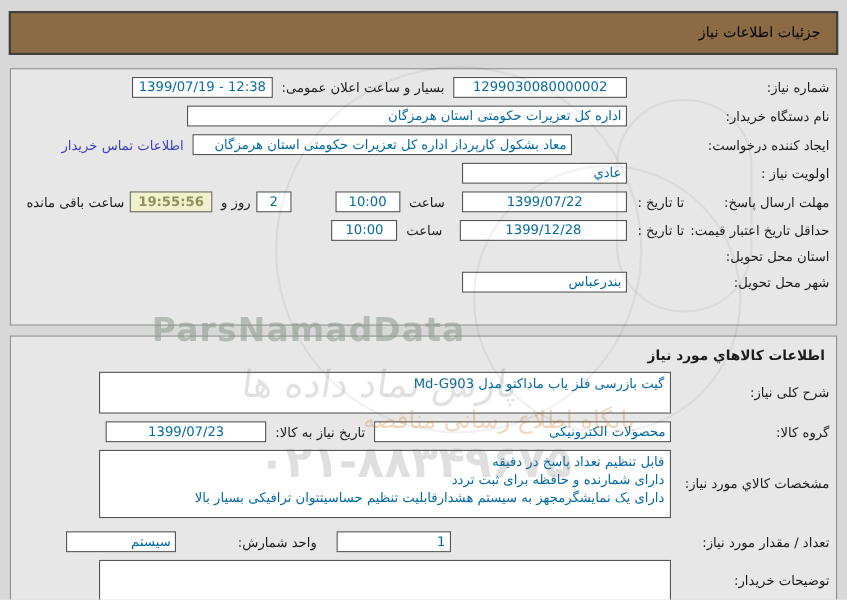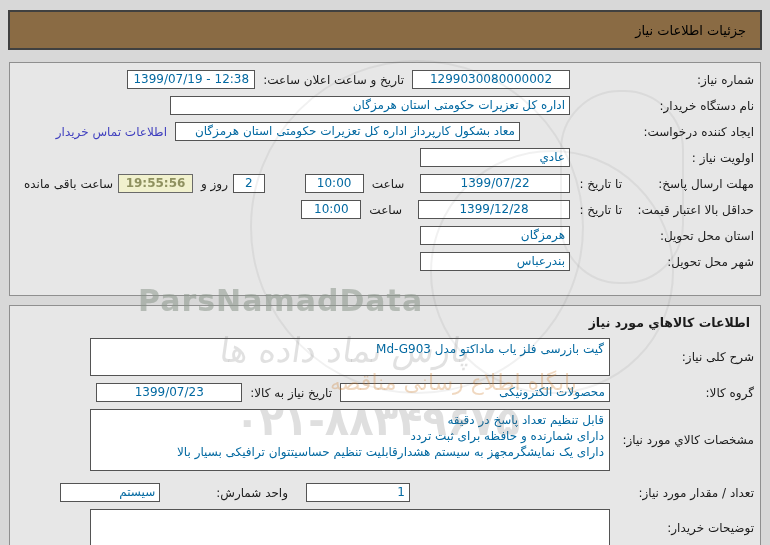--- a/index.html
+++ b/index.html
@@ -68,21 +68,21 @@
   <span>جزئیات اطلاعات نیاز</span>
 </div>
 
 <div class="panel p1">
   <div class="inner">
 
     <div class="row">
       <div class="lbl">شماره نیاز:</div>
       <div class="slot"></div>
       <div class="box center num w158">1299030080000002</div>
-      <div class="midlbl">تاریخ و ساعت اعلان ساعت:</div>
+      <div class="midlbl">بسیار و ساعت اعلان عمومی:</div>
       <div class="box center num w128">1399/07/19 - 12:38</div>
     </div>
 
     <div class="row">
       <div class="lbl">نام دستگاه خریدار:</div>
       <div class="slot"></div>
       <div class="box w400">اداره کل تعزیرات حکومتی استان هرمزگان</div>
     </div>
 
     <div class="row">
@@ -104,31 +104,30 @@
       <div class="box center num w152">1399/07/22</div>
       <div class="midlbl mr16">ساعت</div>
       <div class="box center num w60">10:00</div>
       <div class="box center num w32 mr40">2</div>
       <div class="midlbl mr5">روز و</div>
       <div class="box center num w76 countdown">19:55:56</div>
       <div class="midlbl mr5">ساعت باقی مانده</div>
     </div>
 
     <div class="row">
-      <div class="lbl">حداقل بالا اعتبار قیمت:</div>
+      <div class="lbl">حداقل تاریخ اعتبار قیمت:</div>
       <div class="slot">تا تاریخ :</div>
       <div class="box center num w152">1399/12/28</div>
       <div class="midlbl mr16">ساعت</div>
       <div class="box center num w60">10:00</div>
     </div>
 
     <div class="row">
       <div class="lbl">استان محل تحویل:</div>
       <div class="slot"></div>
-      <div class="box w150">هرمزگان</div>
     </div>
 
     <div class="row">
       <div class="lbl">شهر محل تحویل:</div>
       <div class="slot"></div>
       <div class="box w150">بندرعباس</div>
     </div>
 
   </div>
 </div>

